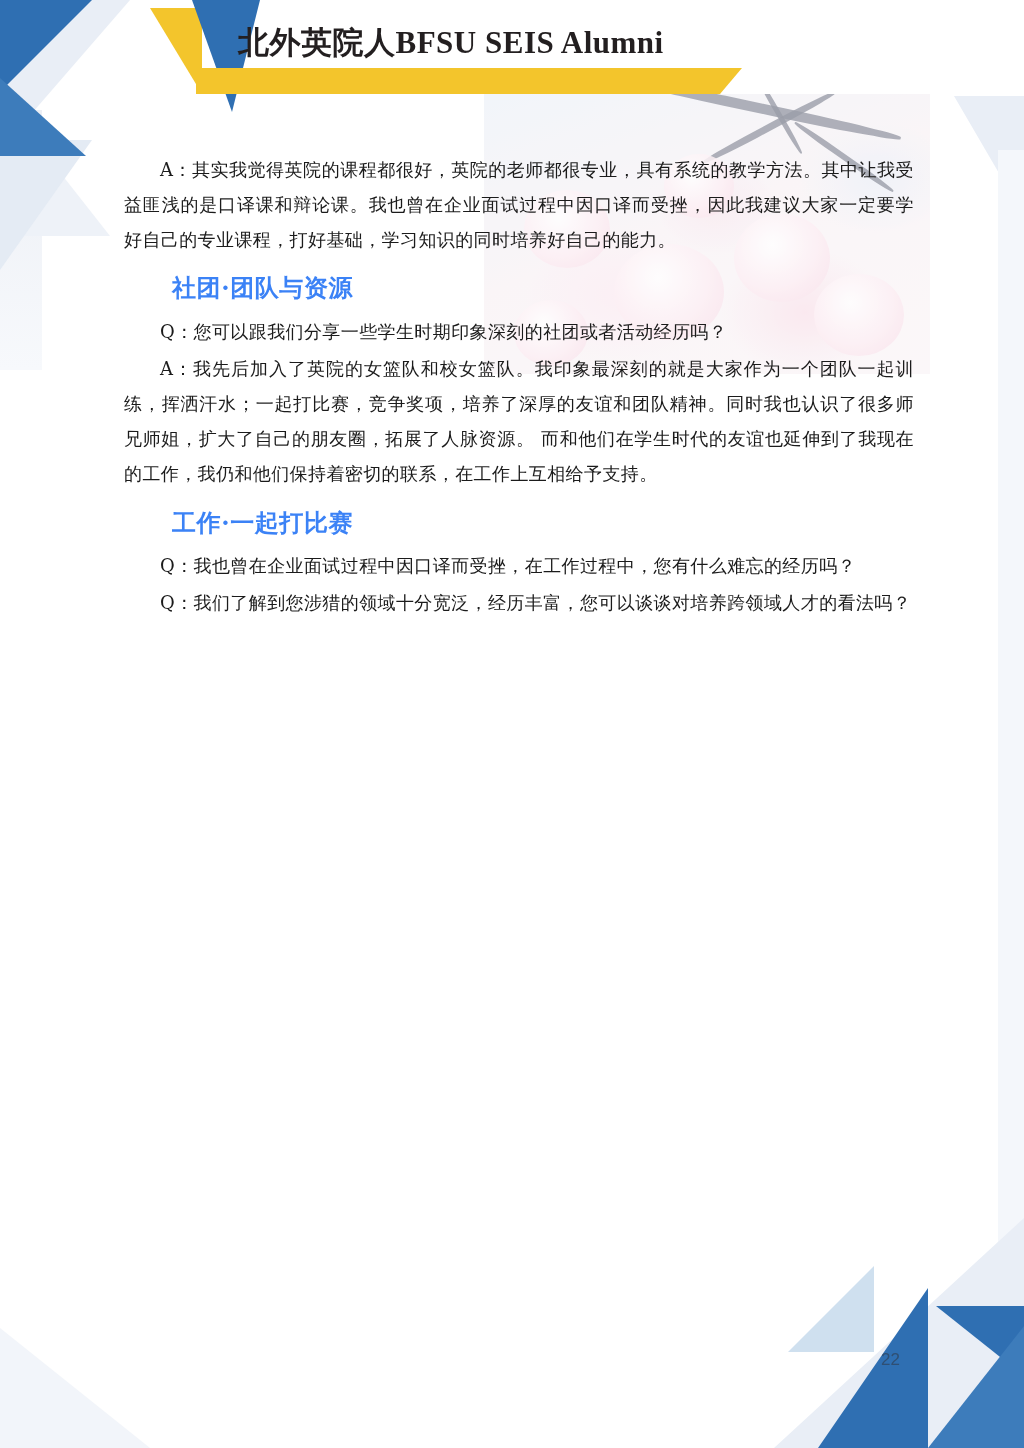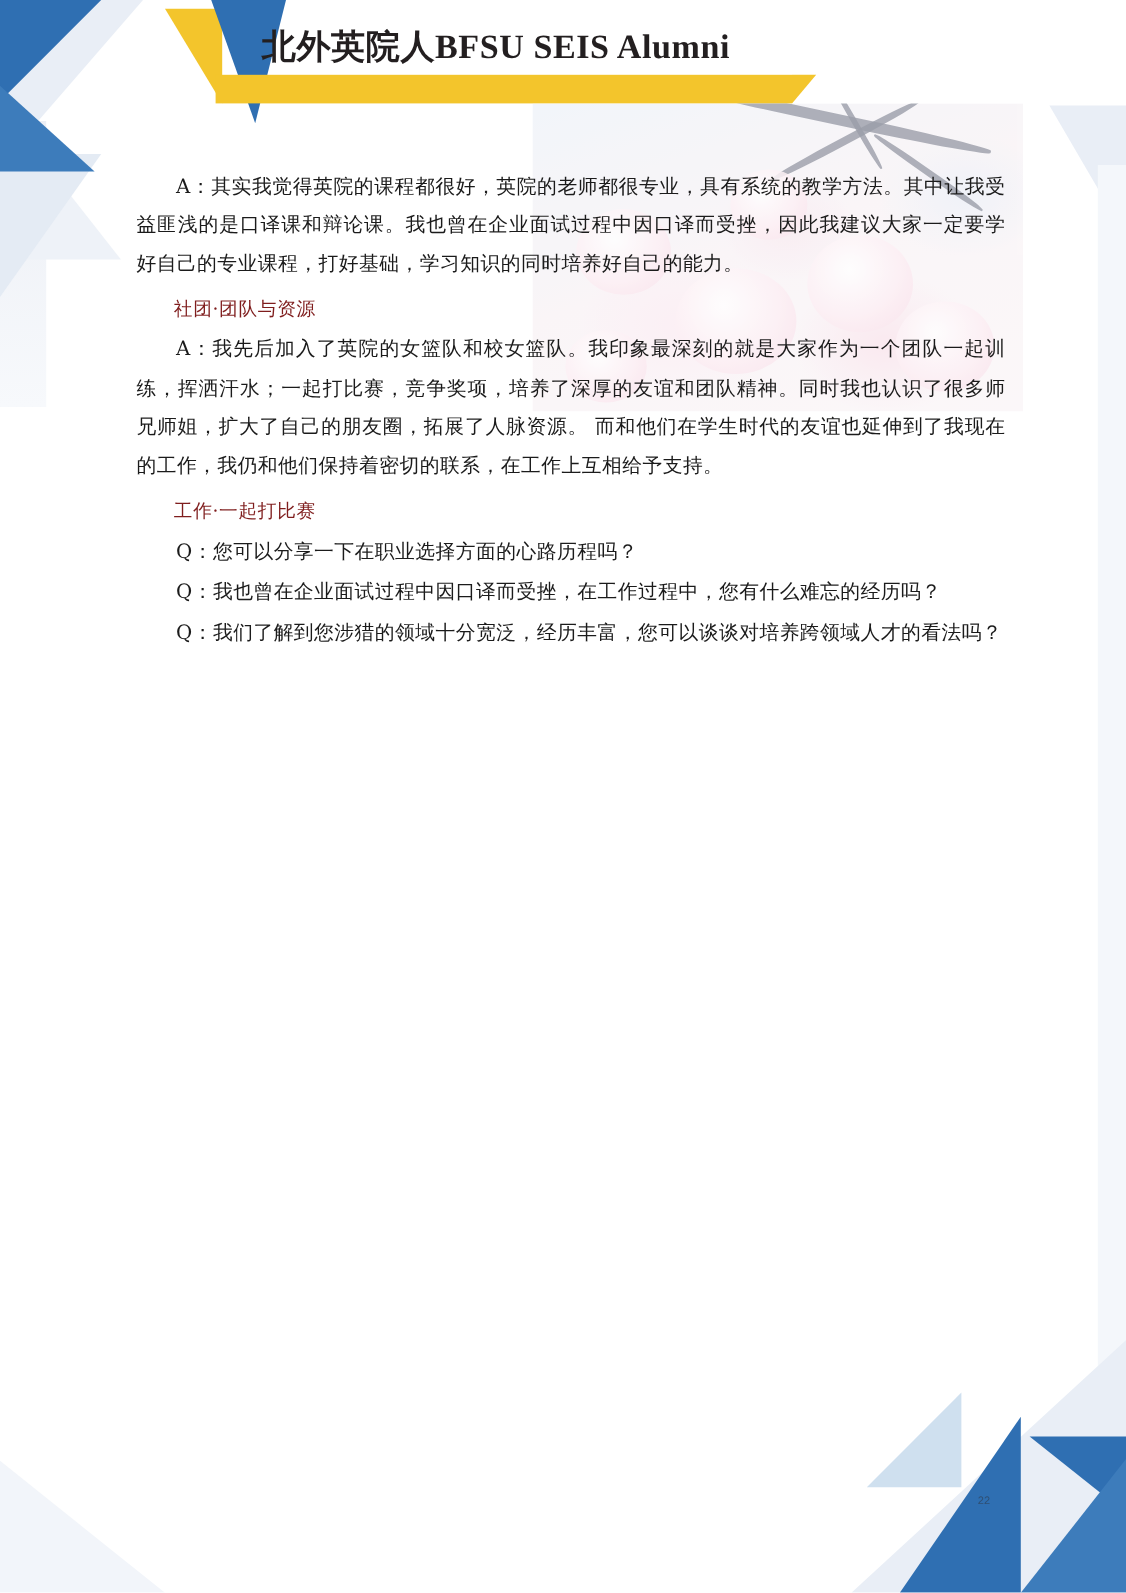--- a/index.html
+++ b/index.html
@@ -194,35 +194,35 @@
     font-size: 18px;
     line-height: 1.95;
     color: #1b1b1b;
     text-align: justify;
     text-indent: 2em;
     font-family: "DejaVu Serif", "Liberation Serif", serif;
     letter-spacing: 0.4px;
   }
   p.section {
     margin: 8px 0 2px 0;
-    font-size: 17px;
+    font-size: 24px;
     line-height: 1.95;
-    font-weight: normal;
-    color: #7f1d1d;
+    font-weight: bold;
+    color: #3b82f6;
     text-indent: 2em;
     font-family: "DejaVu Serif", "Liberation Serif", serif;
     letter-spacing: 0.6px;
   }
 
   
   .page-number {
     position: absolute;
     bottom: 78px;
     right: 124px;
-    font-size: 10px;
+    font-size: 17px;
     color: #2f4f73;
     font-family: "Liberation Sans", sans-serif;
   }
 </style>
 </head>
 <body>
 
 <div class="page">
 
   <div class="deco tl-light"></div>
@@ -258,21 +258,21 @@
     <div class="blossom" style="top:206px; left:30px; width:74px; height:66px;"></div>
   </div>
 
   <div class="header-title">
     <span class="cn">北外英院人</span><span class="en">BFSU SEIS Alumni</span>
   </div>
 
   <div class="content">
     <p class="para">A：其实我觉得英院的课程都很好，英院的老师都很专业，具有系统的教学方法。其中让我受益匪浅的是口译课和辩论课。我也曾在企业面试过程中因口译而受挫，因此我建议大家一定要学好自己的专业课程，打好基础，学习知识的同时培养好自己的能力。</p>
     <p class="section">社团·团队与资源</p>
+    <p class="para">Q：您可以跟我们分享一些学生时期印象深刻的社团或者活动经历吗？</p>
     <p class="para">A：我先后加入了英院的女篮队和校女篮队。我印象最深刻的就是大家作为一个团队一起训练，挥洒汗水；一起打比赛，竞争奖项，培养了深厚的友谊和团队精神。同时我也认识了很多师兄师姐，扩大了自己的朋友圈，拓展了人脉资源。 而和他们在学生时代的友谊也延伸到了我现在的工作，我仍和他们保持着密切的联系，在工作上互相给予支持。</p>
     <p class="section">工作·一起打比赛</p>
-    <p class="para">Q：您可以分享一下在职业选择方面的心路历程吗？</p>
     <p class="para">Q：我也曾在企业面试过程中因口译而受挫，在工作过程中，您有什么难忘的经历吗？</p>
     <p class="para">Q：我们了解到您涉猎的领域十分宽泛，经历丰富，您可以谈谈对培养跨领域人才的看法吗？</p>
   </div>
 
   <div class="page-number">22</div>
 </div>
 
 </body></html>

